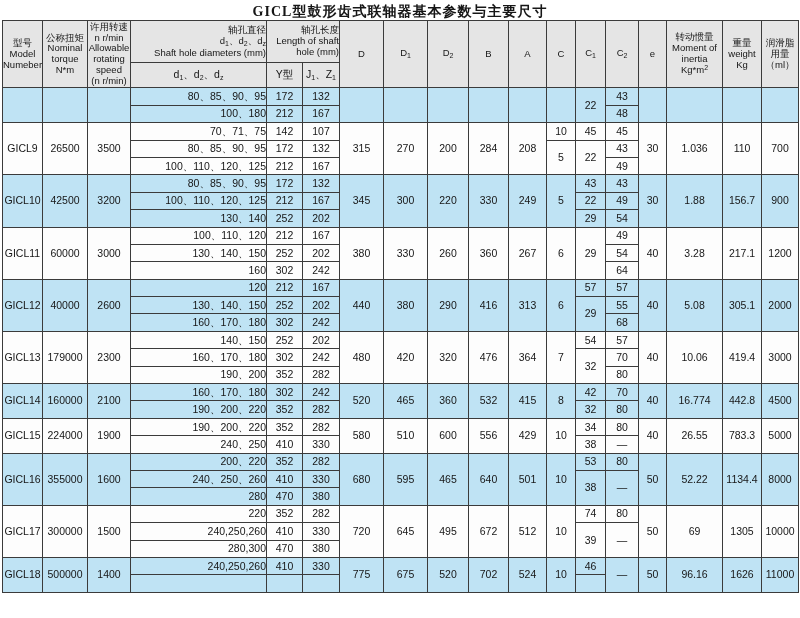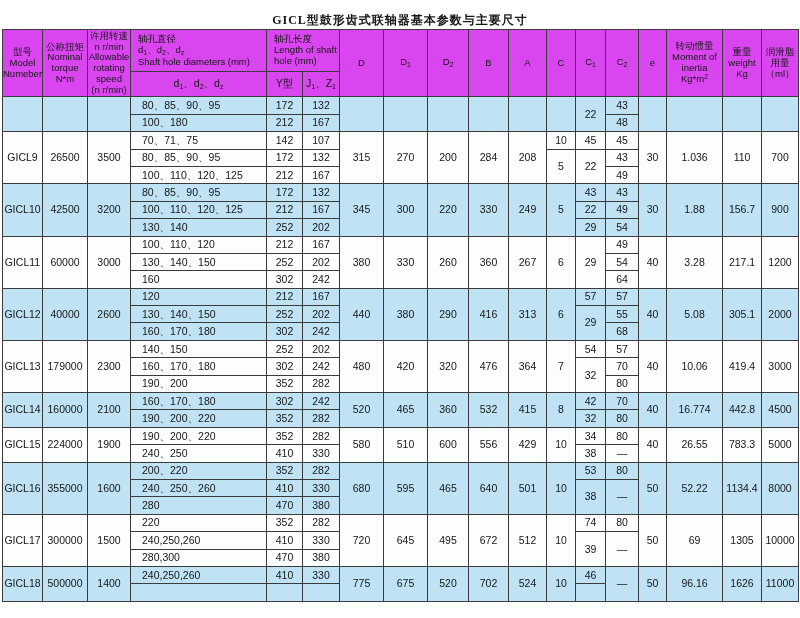--- a/index.html
+++ b/index.html
@@ -2,38 +2,38 @@
 <html><head>
 <meta charset="utf-8">
 <style>
   html,body{margin:0;padding:0;}
   body{
     width:800px;height:618px;background:#ffffff;overflow:hidden;
     font-family:"Liberation Sans",sans-serif;color:#161616;
   }
   .title{
     text-align:center;font-family:"Liberation Serif",serif;font-weight:bold;
-    font-size:12px;line-height:15px;padding-top:13px;letter-spacing:1px;
+    font-size:14px;line-height:15px;padding-top:4px;letter-spacing:1px;
   }
   table{
     border-collapse:collapse;table-layout:fixed;width:796px;margin:1px 2px 0 2px;
   }
   th,td{
     border:1px solid #3b3b3b;padding:0;text-align:center;vertical-align:middle;
     overflow:hidden;white-space:pre-line;
   }
   thead th{
-    background:#d946ef;font-weight:normal;font-size:9.5px;line-height:1.13;
+    background:#e5e5e5;font-weight:normal;font-size:9.5px;line-height:1.13;
     padding:1px 0;
   }
   tr.h1{height:40px;}
   tr.h2{height:24px;}
   tr.h2 th{font-size:10.5px;}
   td{font-size:10.5px;height:16.4px;line-height:1.05;}
-  td.al,th.al{text-align:left;padding-left:11px;}
+  td.al,th.al{text-align:right;padding-left:11px;}
   th.al{padding-left:7px;}
   tr.blue td{background:#bfe3f4;}
   tr.white td{background:#fdfdfd;}
   sub{font-size:7px;vertical-align:-2px;}
   sup{font-size:7px;vertical-align:3px;}
 </style>
 </head>
 <body>
 
 <div>

